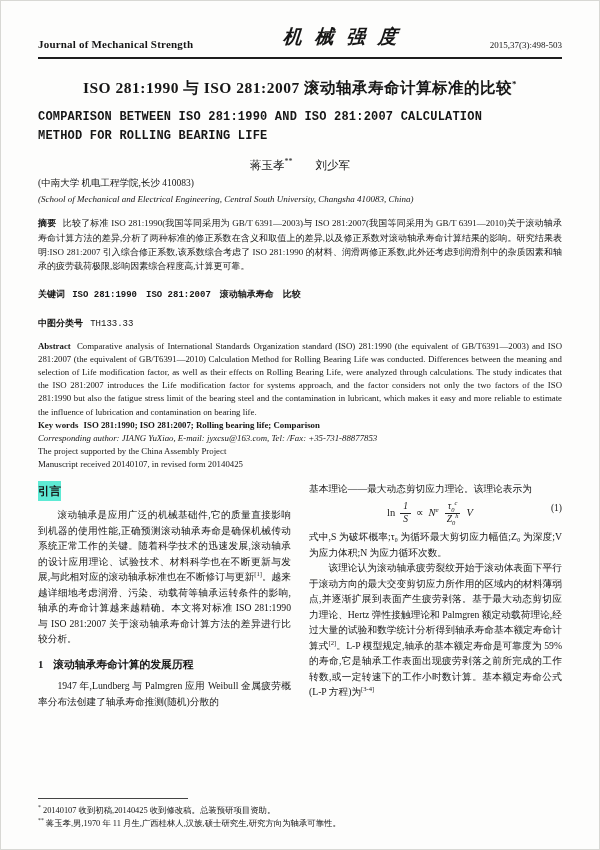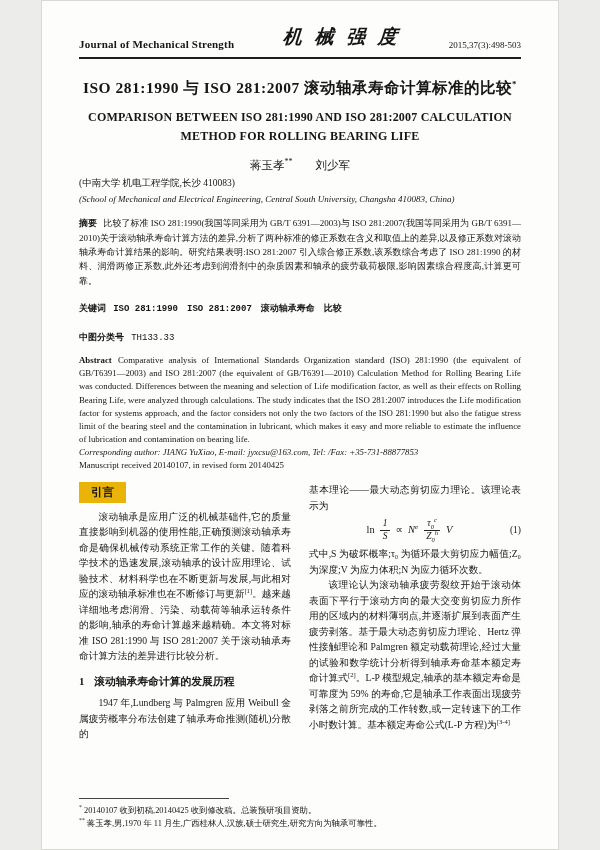--- a/index.html
+++ b/index.html
@@ -1,21 +1,21 @@
 <!DOCTYPE html>
 <html><head>
 <meta charset="utf-8">
 <style>
   * { margin: 0; padding: 0; box-sizing: border-box; }
   html, body { background: #ececea; }
   body { display: flex; justify-content: center; }
 
   .page {
     position: relative;
-    width: 518px; height: 850px;
+    width: 600px; height: 850px;
     background: #fdfdfc;
     color: #161616;
     font-family: "Liberation Serif", serif;
     padding: 24px 38px;
     overflow: hidden;
     box-shadow: 0 0 0 1px #d8d8d4 inset;
   }
 
   
   .pg-header { display: flex; align-items: flex-end; justify-content: space-between; }
@@ -24,21 +24,21 @@
     font-family: "DejaVu Serif", serif;
     font-size: 19px; font-weight: bold; font-style: italic;
     letter-spacing: 3px; transform: skewX(-4deg);
   }
   .j-issue { font-size: 9px; }
   .header-rule { border-top: 2px solid #1d1d1d; margin-top: 7px; }
 
   
   .title-zh { text-align: center; font-size: 15.5px; font-weight: bold; margin-top: 19px; letter-spacing: .5px; }
   .title-zh .mark { font-size: 9px; }
-  .title-en { text-align: center; font-size: 12px; font-weight: bold; margin-top: 9px; line-height: 1.55; letter-spacing: .2px; }
+  .title-en { font-size: 12px; font-weight: bold; margin-top: 9px; line-height: 1.55; letter-spacing: .2px; font-family: Liberation Mono, monospace; }
   .title-en .block { display: block; }
   .authors-zh { text-align: center; font-size: 11.5px; margin-top: 13px; }
   .authors-zh .mark { font-size: 8px; }
   .author-gap { margin-left: 2em; }
   .affil-zh { text-align: left; font-size: 9.5px; margin-top: 4px; }
   .authors-en { text-align: center; font-size: 10px; margin-top: 7px; }
   .affil-en { text-align: left; font-size: 9px; font-style: italic; margin-top: 4px; }
 
   
   .abs-zh { margin-top: 12px; font-size: 9px; line-height: 1.6; text-align: justify; }
@@ -48,31 +48,31 @@
   .abs-en { margin-top: 8px; font-size: 8.8px; line-height: 1.5; text-align: justify; }
   .en-line { font-size: 8.8px; line-height: 1.48; }
   .en-line.italic { font-style: italic; }
   .en-line b { margin-right: .6em; }
 
   
   .columns { display: flex; gap: 18px; margin-top: 10px; height: 276px; overflow: hidden; }
   .col { flex: 1; font-size: 9.7px; line-height: 1.6; text-align: justify; }
   .intro-heading {
     display: inline-block; font-size: 11.5px; font-weight: bold;
-    background: #eab308; padding: 1px 12px; margin-bottom: 6px;
+    background: #5eead4; padding: 1px 0; margin-bottom: 6px;
   }
   .sec-heading { font-size: 10.8px; font-weight: bold; margin: 9px 0 5px; }
   .sec-heading .sec-no { margin-right: .9em; }
   .body-para { text-indent: 2em; }
   .no-indent { text-indent: 0; }
   sup.ref { font-size: 68%; }
   sup, sub { font-size: 68%; line-height: 0; }
 
   
-  .equation { display: flex; align-items: center; margin: 5px 0 4px; font-size: 10.5px; }
+  .equation { display: flex; align-items: flex-start; margin: 5px 0 4px; font-size: 10.5px; }
   .eq-body { flex: 1; display: flex; justify-content: center; align-items: center; gap: 5px; font-style: italic; }
   .eq-op { font-style: normal; }
   .frac { display: inline-flex; flex-direction: column; align-items: center; line-height: 1.2; font-size: 9.5px; }
   .frac .fnum { border-bottom: 1px solid #222; padding: 0 3px; }
   .frac .fden { padding: 0 3px; }
   .eq-tag { font-style: normal; font-size: 9.5px; }
 
   
   .footnotes { position: absolute; left: 38px; right: 38px; bottom: 20px; }
   .foot-rule { width: 150px; border-top: 1px solid #444; margin-bottom: 5px; }
@@ -100,21 +100,23 @@
 
   <div class="authors-zh"><span>蒋玉孝</span><sup class="mark">**</sup><span class="author-gap">刘少军</span></div>
   <div class="affil-zh">(中南大学 机电工程学院,长沙 410083)</div>
   <div class="affil-en">(School of Mechanical and Electrical Engineering, Central South University, Changsha 410083, China)</div>
 
   <p class="abs-zh"><b class="abs-label">摘要</b><span>比较了标准 ISO 281:1990(我国等同采用为 GB/T 6391—2003)与 ISO 281:2007(我国等同采用为 GB/T 6391—2010)关于滚动轴承寿命计算方法的差异,分析了两种标准的修正系数在含义和取值上的差异,以及修正系数对滚动轴承寿命计算结果的影响。研究结果表明:ISO 281:2007 引入综合修正系数,该系数综合考虑了 ISO 281:1990 的材料、润滑两修正系数,此外还考虑到润滑剂中的杂质因素和轴承的疲劳载荷极限,影响因素综合程度高,计算更可靠。</span></p>
   <p class="kw-line"><b>关键词</b><b class="kw-text">ISO 281:1990　ISO 281:2007　滚动轴承寿命　比较</b></p>
   <p class="kw-line"><b>中图分类号</b><span class="kw-text">TH133.33</span></p>
 
   <p class="abs-en"><b class="abs-label">Abstract</b><span>Comparative analysis of International Standards Organization standard (ISO) 281:1990 (the equivalent of GB/T6391—2003) and ISO 281:2007 (the equivalent of GB/T6391—2010) Calculation Method for Rolling Bearing Life was conducted. Differences between the meaning and selection of Life modification factor, as well as their effects on Rolling Bearing Life, were analyzed through calculations. The study indicates that the ISO 281:2007 introduces the Life modification factor for systems approach, and the factor considers not only the two factors of the ISO 281:1990 but also the fatigue stress limit of the bearing steel and the contamination in lubricant, which makes it easy and more reliable to estimate the influence of lubrication and contamination on bearing life.</span></p>
+  <p class="en-line"><b>Key words</b><b>ISO 281:1990; ISO 281:2007; Rolling bearing life; Comparison</b></p>
   <p class="en-line italic">Corresponding author: JIANG YuXiao, E-mail: jyxcsu@163.com, Tel: /Fax: +35-731-88877853</p>
+  <p class="en-line">The project supported by the China Assembly Project</p>
   <p class="en-line">Manuscript received 20140107, in revised form 20140425</p>
 
   <div class="columns">
 
     <div class="col">
       <div><span class="intro-heading">引言</span></div>
       <p class="body-para"><span>滚动轴承是应用广泛的机械基础件,它的质量直接影响到机器的使用性能,正确预测滚动轴承寿命是确保机械传动系统正常工作的关键。随着科学技术的迅速发展,滚动轴承的设计应用理论、试验技术、材料科学也在不断更新与发展,与此相对应的滚动轴承标准也在不断修订与更新</span><sup class="ref">[1]</sup><span>。越来越详细地考虑润滑、污染、动载荷等轴承运转条件的影响,轴承的寿命计算越来越精确。本文将对标准 ISO 281:1990 与 ISO 281:2007 关于滚动轴承寿命计算方法的差异进行比较分析。</span></p>
       <h3 class="sec-heading"><span class="sec-no">1</span><span>滚动轴承寿命计算的发展历程</span></h3>
       <p class="body-para"><span>1947 年,Lundberg 与 Palmgren 应用 Weibull 金属疲劳概率分布法创建了轴承寿命推测(随机)分散的</span></p>
     </div>

